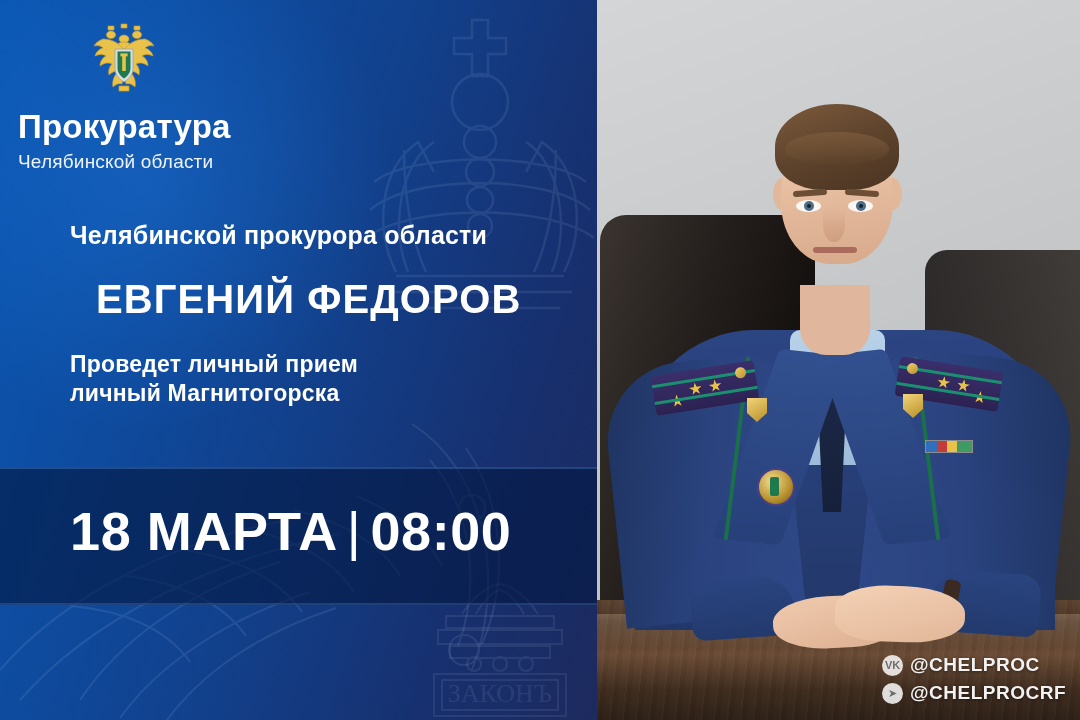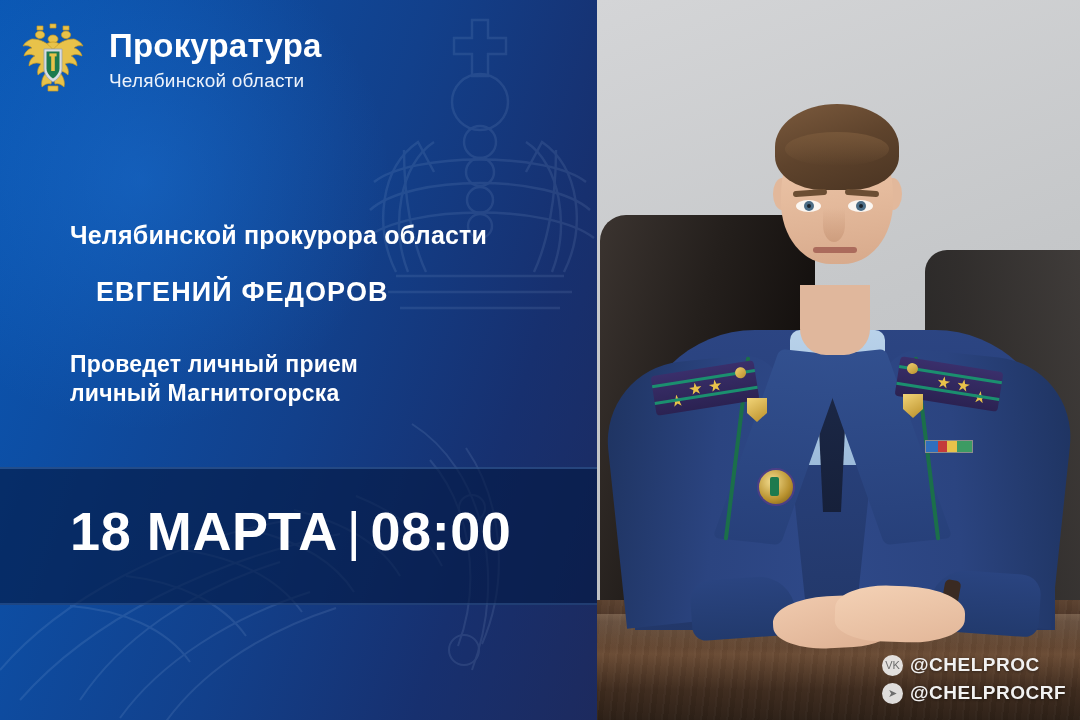--- a/index.html
+++ b/index.html
@@ -88,43 +88,43 @@
   .cuff-l{position:absolute;left:96px;top:578px;width:104px;height:60px;border-radius:20px 36px 14px 14px;
         background:linear-gradient(180deg,#2a4480,#223a6d);transform:rotate(-4deg);}
   .cuff-r{position:absolute;left:335px;top:572px;width:110px;height:62px;border-radius:36px 20px 14px 14px;
         background:linear-gradient(180deg,#2a4480,#223a6d);transform:rotate(4deg);}
   .watch{position:absolute;left:348px;top:580px;width:16px;height:30px;background:#3a2a22;border-radius:5px;transform:rotate(10deg);}
 
   
   .handles{position:absolute;right:14px;bottom:16px;text-align:left;}
   .handle-row{display:flex;align-items:center;gap:7px;margin-top:6px;}
   .hicon{width:21px;height:21px;border-radius:50%;background:rgba(246,246,246,.88);
-     display:flex;align-items:center;justify-content:center;color:#6d6d6d;font-size:11px;font-weight:normal;flex:none;}
+     display:flex;align-items:center;justify-content:center;color:#6d6d6d;font-size:11px;font-weight:bold;flex:none;}
   .handle-txt{color:#f2f2f2;font-size:19px;font-weight:bold;letter-spacing:.5px;
      text-shadow:0 1px 3px rgba(0,0,0,.45);}
 
   
   .blue-pane{position:absolute;left:0;top:0;width:597px;height:720px;overflow:hidden;
      background:linear-gradient(108deg,#0a57b3 0%,#0d4ea4 22%,#12408b 52%,#17306f 78%,#1d2a5e 100%);}
   .glow{position:absolute;left:-120px;top:-80px;width:520px;height:520px;border-radius:50%;
      background:radial-gradient(circle,rgba(30,120,220,.40),rgba(30,120,220,0) 68%);}
   .band{position:absolute;left:0;top:467px;width:597px;height:138px;background:rgba(4,25,66,.62);}
   .band-top{position:absolute;left:0;top:467px;width:597px;height:2px;background:rgba(90,140,210,.35);}
   .band-bot{position:absolute;left:0;top:603px;width:597px;height:2px;background:rgba(90,140,210,.28);}
 
   .wm{position:absolute;opacity:.10;pointer-events:none;}
   .wm svg{display:block;}
 
-  .brand{position:absolute;left:18px;top:22px;display:flex;align-items:center;gap:21px;}
+  .brand{position:absolute;left:18px;top:22px;display:flex;align-items:center;gap:12px;flex-direction:column;}
   .brand-txt{line-height:1.06;}
   .brand-t1{color:#ffffff;font-size:33px;font-weight:bold;letter-spacing:.2px;}
   .brand-t2{color:#eef3fb;font-size:19px;font-weight:normal;letter-spacing:.2px;margin-top:7px;}
 
   .role{position:absolute;left:70px;top:221px;color:#ffffff;font-size:25px;font-weight:bold;letter-spacing:.2px;}
-  .name{position:absolute;left:96px;top:277px;color:#ffffff;font-size:27px;font-weight:bold;letter-spacing:1.1px;}
+  .name{position:absolute;left:96px;top:277px;color:#ffffff;font-size:40px;font-weight:bold;letter-spacing:1.1px;}
   .desc{position:absolute;left:70px;top:350px;color:#ffffff;font-size:23px;font-weight:bold;line-height:1.24;letter-spacing:.2px;}
   .datetime{position:absolute;left:70px;top:500px;color:#ffffff;font-size:54px;font-weight:bold;letter-spacing:.6px;white-space:nowrap;}
   .sep{display:inline-block;margin:0 9px;font-weight:normal;}
 </style>
 </head>
 <body>
 
 <div id="poster">
 
   <div class="photo-pane">
@@ -231,20 +231,33 @@
         <path d="M110 206c52 4 96 22 120 56M166 176c52 6 96 26 120 60M224 150c52 8 94 28 118 62"></path>
         <path d="M282 128c50 10 90 30 112 64M334 110c48 12 86 32 106 66"></path>
         <path d="M396 96c40 16 70 38 86 70"></path>
         <path d="M470 60c40 46 52 122 28 186M506 48c36 52 44 132 16 196"></path>
         <circle cx="512" cy="108" r="13"></circle>
           <circle cx="504" cy="250" r="15"></circle>
         <path d="M452 24c70 44 96 150 60 246"></path>
       </svg>
     </div>
 
+    <div class="wm" style="left:400px;top:580px;width:200px;height:140px;opacity:.09;">
+      <svg viewBox="0 0 200 140" width="200" height="140" fill="none" stroke="#cfe0f8" stroke-width="2">
+        <path d="M62 34c12-18 26-28 38-30 12 2 26 12 38 30"></path>
+        <path d="M76 34c8-14 16-22 24-24 8 2 16 10 24 24"></path>
+        <path d="M46 36h108v12H46zM38 50h124v14H38zM50 66h100v12H50z"></path>
+        <circle cx="74" cy="84" r="7"></circle>
+          <circle cx="100" cy="84" r="7"></circle>
+          <circle cx="126" cy="84" r="7"></circle>
+        <rect x="34" y="94" width="132" height="42"></rect>
+        <rect x="42" y="100" width="116" height="30"></rect>
+        <text x="100" y="122" font-family="Liberation Serif, serif" font-size="26" fill="#cfe0f8" stroke="none" text-anchor="middle">ЗАКОНЪ</text>
+      </svg>
+    </div>
 
     <div class="band"></div>
     <div class="band-top"></div>
     <div class="band-bot"></div>
 
     <div class="brand">
       <span>
         <svg width="70" height="72" viewBox="0 0 70 72">
           <g fill="#e8c24a" stroke="#c79a22" stroke-width=".7">
             <path d="M35 13c-3 0-5 2-5 4s2 4 5 4 5-2 5-4-2-4-5-4z"></path>

